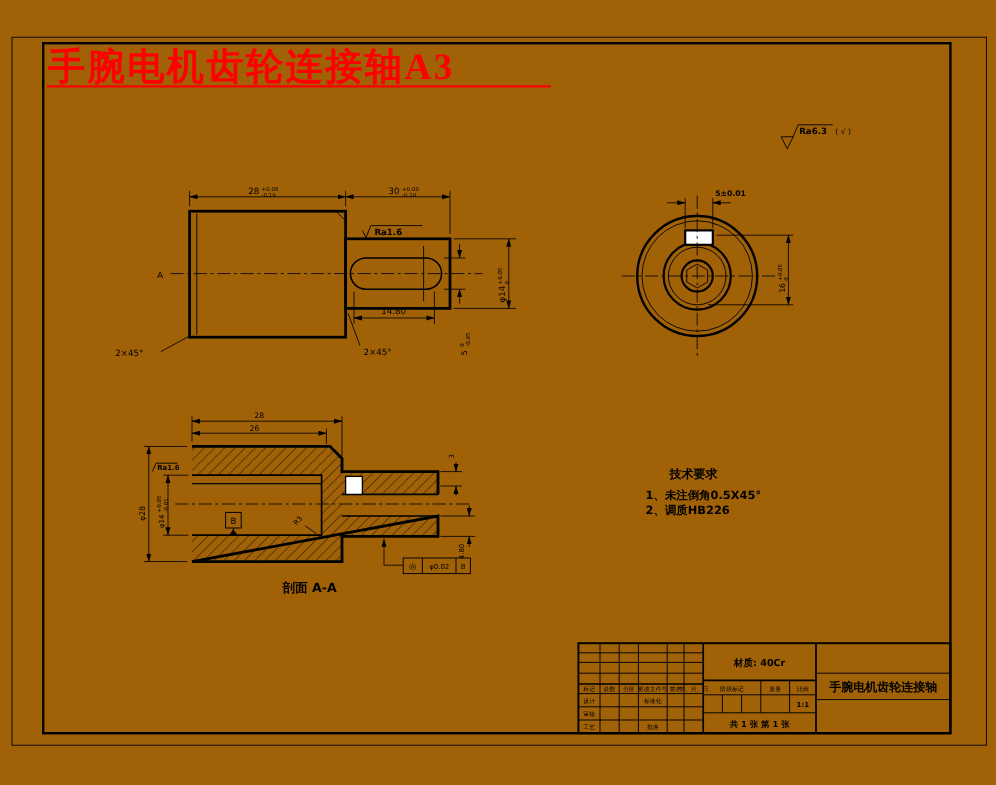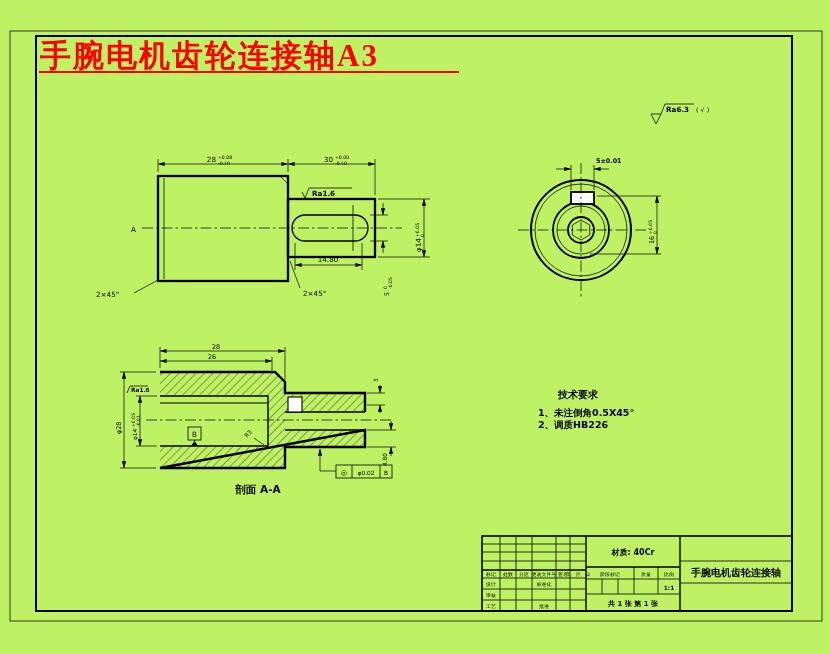--- a/index.html
+++ b/index.html
@@ -1,16 +1,16 @@
 <!DOCTYPE html>
 <html><head>
 <meta charset="utf-8">
 <style>
   html,body{margin:0;padding:0;background:#ffffff;}
-  .page{position:relative;width:830px;height:654px;background:#bef264;overflow:hidden;}
+  .page{position:relative;width:830px;height:654px;background:#a16207;overflow:hidden;}
   svg{font-family:"DejaVu Sans",sans-serif;}
   .thick{fill:none;stroke:#000;stroke-width:2.3}
   .med{fill:none;stroke:#000;stroke-width:1.3}
   .thin{fill:none;stroke:#000;stroke-width:0.75}
   .cl{fill:none;stroke:#000;stroke-width:0.7;stroke-dasharray:11 3 2.5 3}
   .dim{fill:none;stroke:#000;stroke-width:0.7}
   .grid{fill:none;stroke:#000;stroke-width:0.8}
   text{fill:#000}
   .t7{font-size:7.2px}
   .t65{font-size:6.4px}

